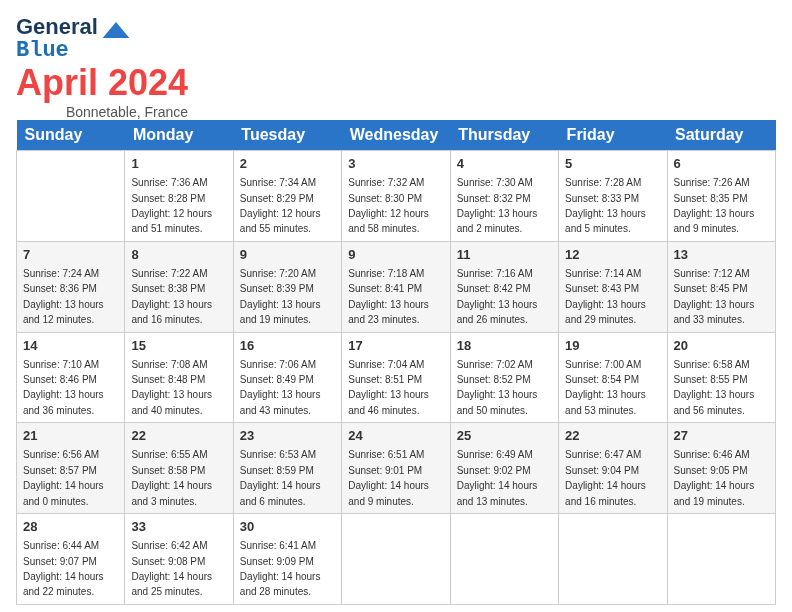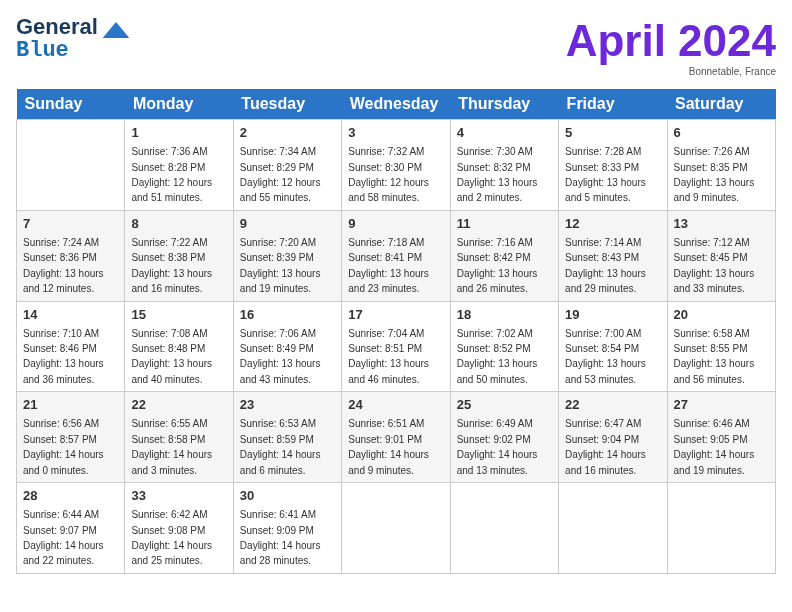--- a/index.html
+++ b/index.html
@@ -7,21 +7,21 @@
       font-family: Arial, sans-serif;
       background: #fff;
       width: 792px;
       min-height: 612px;
       padding: 16px;
     }
     .header-area {
       display: flex;
       justify-content: space-between;
       align-items: flex-start;
-      margin-bottom: 12px;
+      flex-direction: column;
     }
     .logo {
       display: flex;
       flex-direction: column;
       align-items: flex-start;
     }
     .logo-text {
       font-size: 22px;
       font-weight: bold;
       color: #1a3a5c;
@@ -31,26 +31,26 @@
     .logo-icon {
       width: 28px;
       height: 16px;
       margin-left: 52px;
       margin-top: -4px;
     }
     .title-area {
       text-align: right;
     }
     .month-title {
-      font-size: 44px;
+      font-size: 36px;
       font-weight: bold;
-      color: #6d28d9;
+      color: #ef4444;
     }
     .location {
-      font-size: 10px;
+      font-size: 14px;
       color: #555;
     }
     table {
       width: 100%;
       border-collapse: collapse;
       font-size: 11px;
     }
     th {
       background-color: #2a75c7;
       color: #fff;

